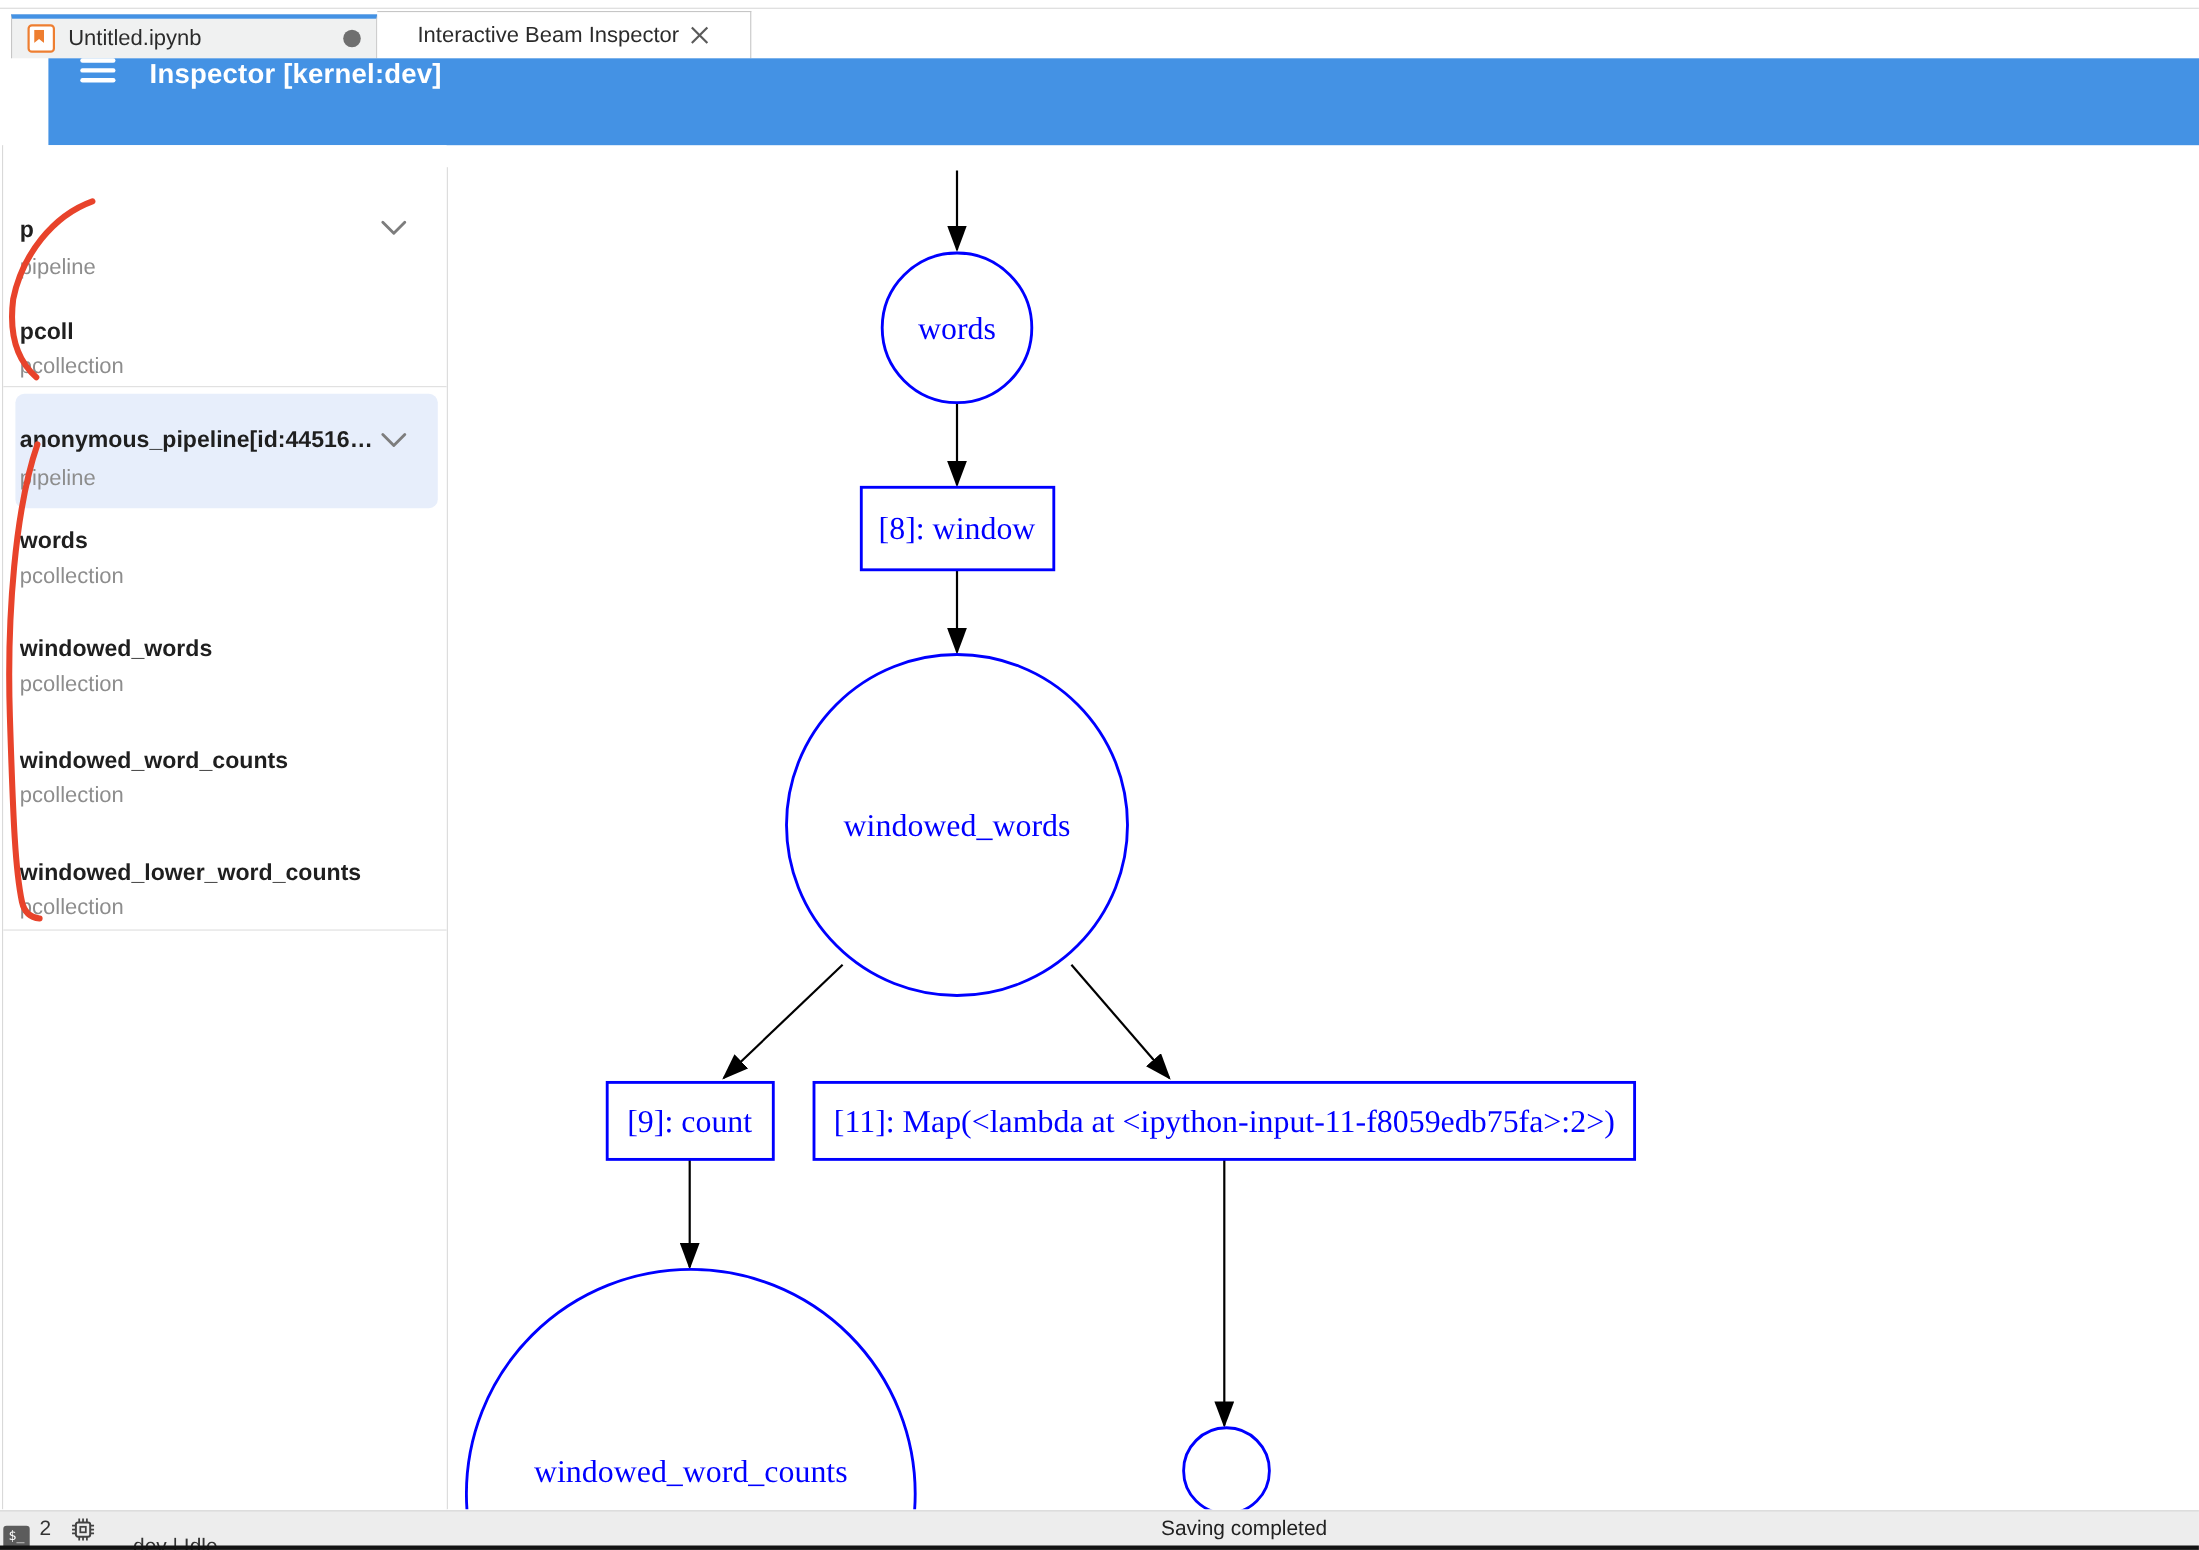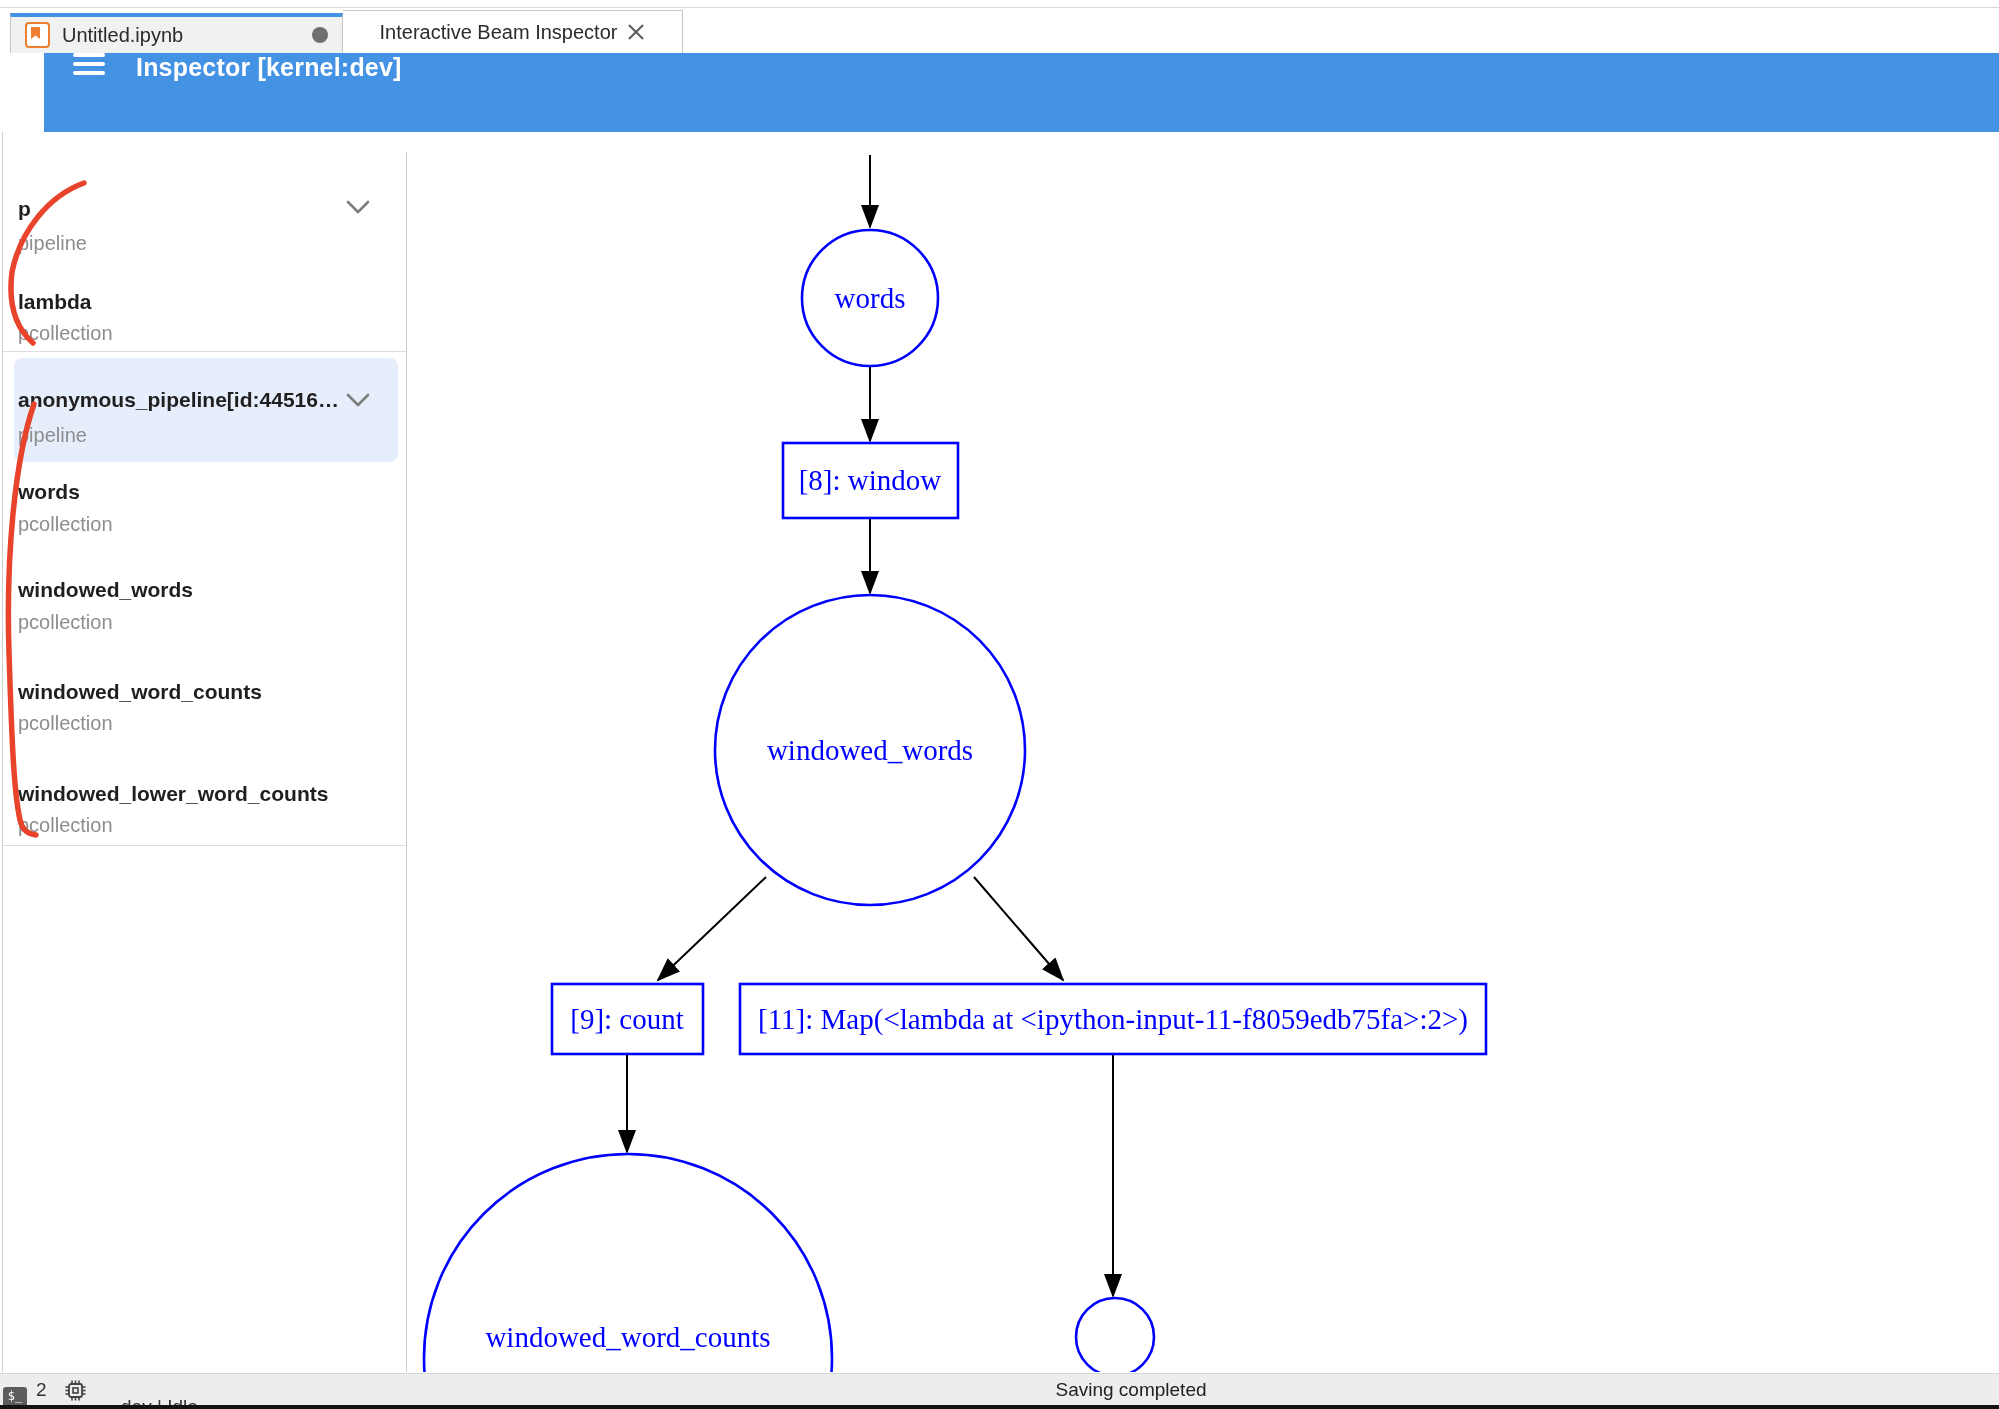--- a/index.html
+++ b/index.html
@@ -137,21 +137,21 @@
   <div>
     <span class="item-name" style="top:65px;">p</span>
     <span class="chev" style="left:343px;top:68px;">
       <svg width="24" height="14" viewBox="0 0 24 14">
           <polyline points="2,2 12,12 22,2" fill="none" stroke="#7d7d7d" stroke-width="2.6" stroke-linecap="round" stroke-linejoin="round"></polyline>
         </svg>
     </span>
     <span class="item-sub" style="top:100px;">pipeline</span>
   </div>
   <div>
-    <span class="item-name" style="top:158px;">lambda</span>
+    <span class="item-name" style="top:158px;">pcoll</span>
     <span class="item-sub" style="top:190px;">pcollection</span>
   </div>
 
   <div class="side-divider" style="top:219px;"></div>
 
   <div id="sel-box"></div>
   <div>
     <span class="item-name" style="top:256px;">anonymous_pipeline[id:44516…</span>
     <span class="chev" style="left:343px;top:261px;">
       <svg width="24" height="14" viewBox="0 0 24 14">

